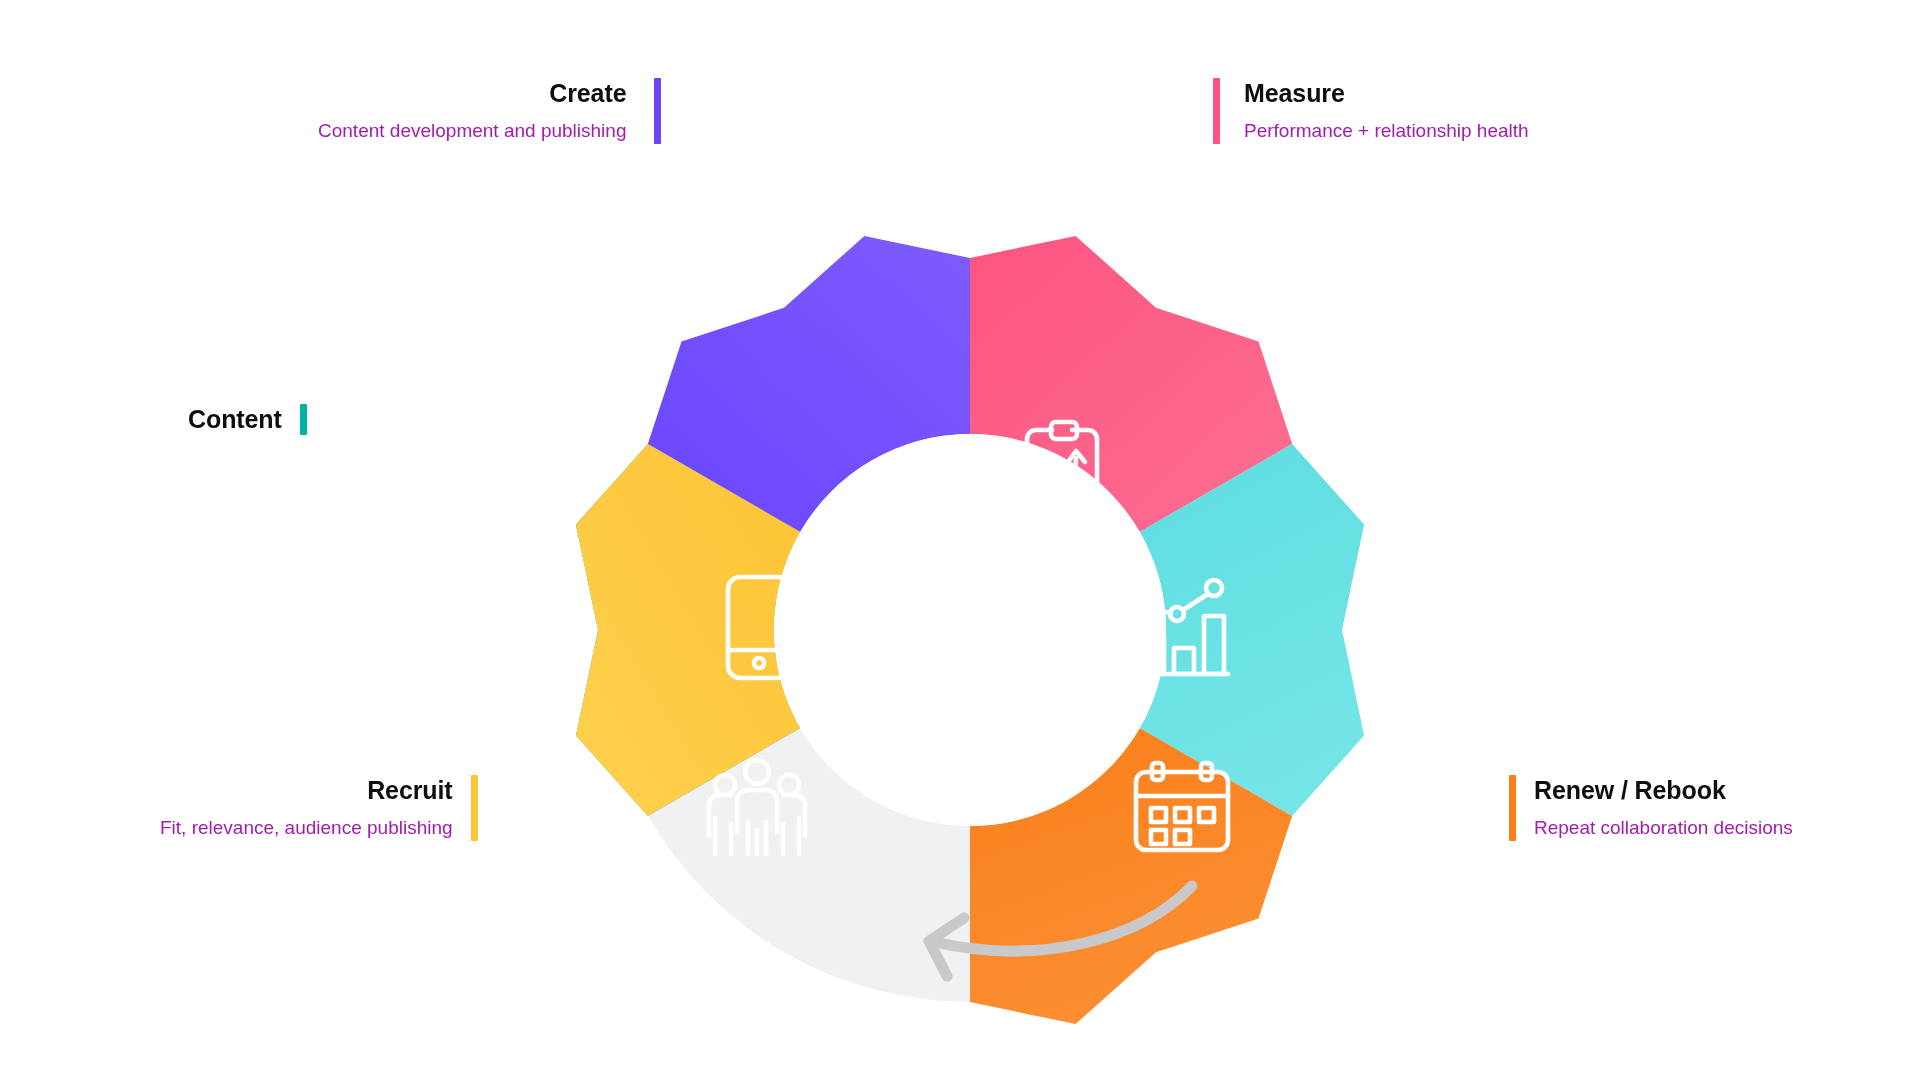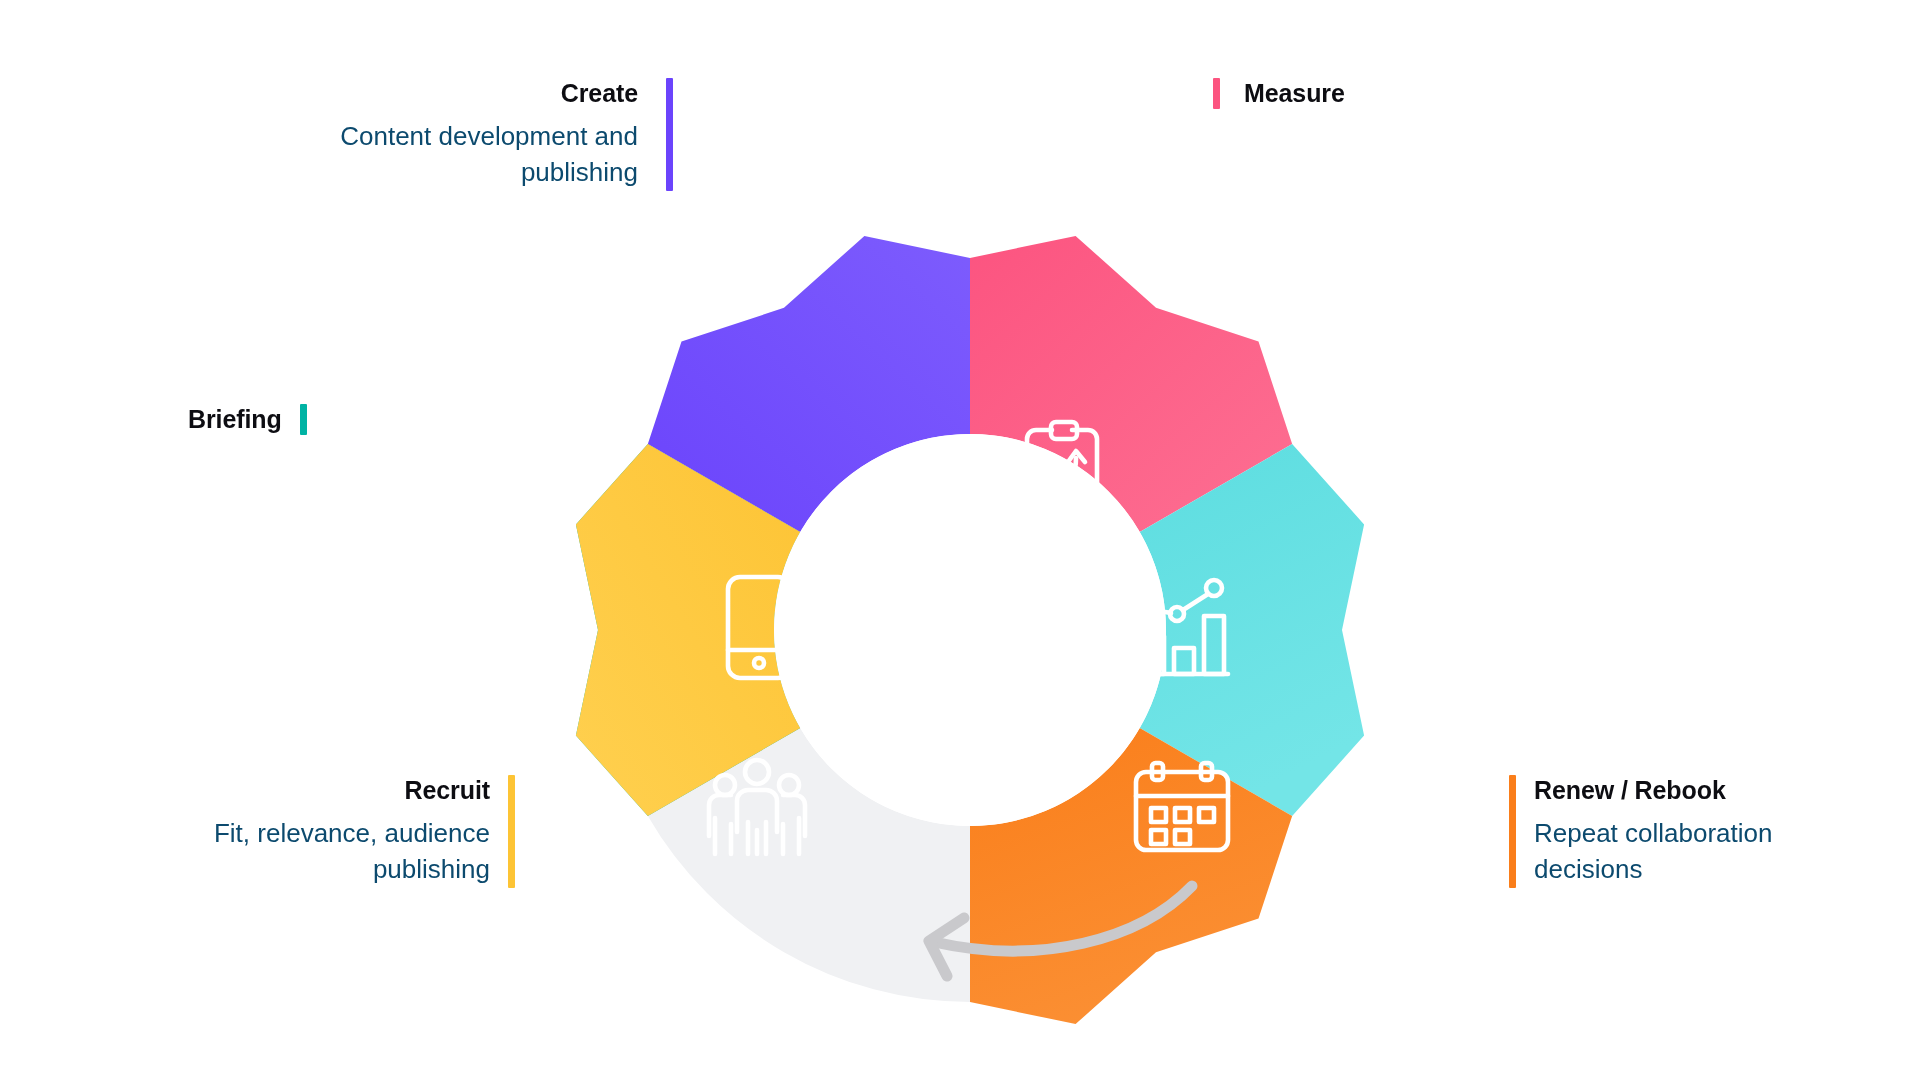--- a/index.html
+++ b/index.html
@@ -32,37 +32,37 @@
   }
   .callout .txt { display: flex; flex-direction: column; }
   .callout .c-title {
     font-size: 25px;
     font-weight: 700;
     color: #0d0d12;
     line-height: 1.22;
     letter-spacing: -0.1px;
   }
   .callout .c-desc {
-    font-size: 26px;
+    font-size: 19px;
     font-weight: 400;
-    color: #0c4a6e;
+    color: #a21caf;
     line-height: 1.42;
     margin-top: 9px;
     max-width: 330px;
   }
 
   
   .callout.left { flex-direction: row; }
   .callout.left .txt { text-align: right; align-items: flex-end; }
 
   
   .callout.right .txt { text-align: left; align-items: flex-start; }
 
   
-  #callout-create   { left: 308px;  top: 78px; gap: 28px;  }
+  #callout-create   { left: 318px;  top: 78px; gap: 28px;  }
   #callout-measure  { left: 1213px; top: 78px; gap: 24px;  }
   #callout-onboard  { left: 188px;  top: 404px; }
   #callout-grow     { left: 1434px; top: 404px; }
   #callout-recruit  { left: 160px;  top: 775px; justify-content: center; }
   #callout-renew    { left: 1485px; top: 775px; padding-left: 24px; }
 
   
   #wheel {
     position: absolute;
     left: 520px;
@@ -82,26 +82,27 @@
       <div class="c-title">Create</div>
       <div class="c-desc">Content development and publishing</div>
     </div>
     <div class="rule" id="rule-create" style="background: rgb(107, 68, 252);"></div>
   </div>
 
   <div class="callout right" id="callout-measure">
     <div class="rule" id="rule-measure" style="background: rgb(252, 84, 128);"></div>
     <div class="txt">
       <div class="c-title">Measure</div>
+      <div class="c-desc">Performance + relationship health</div>
     </div>
   </div>
 
   <div class="callout left" id="callout-onboard">
     <div class="txt">
-      <div class="c-title">Briefing</div>
+      <div class="c-title">Content</div>
     </div>
     <div class="rule" id="rule-onboard" style="background: rgb(0, 179, 164);"></div>
   </div>
 
 
   <div class="callout left" id="callout-recruit">
     <div class="txt">
       <div class="c-title">Recruit</div>
       <div class="c-desc">Fit, relevance, audience publishing</div>
     </div>

